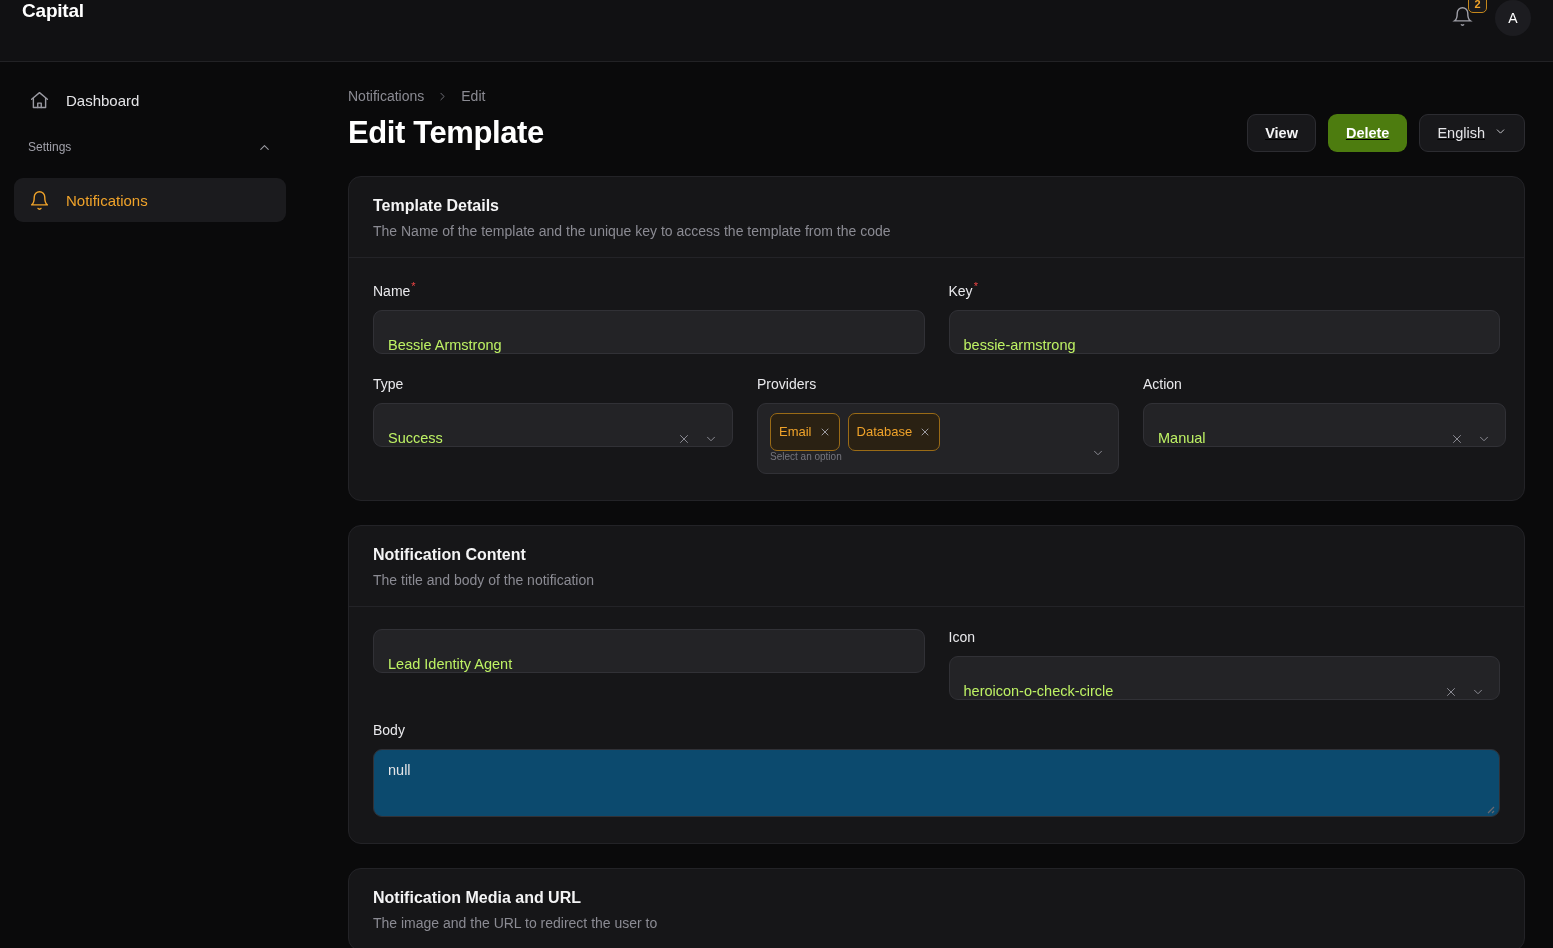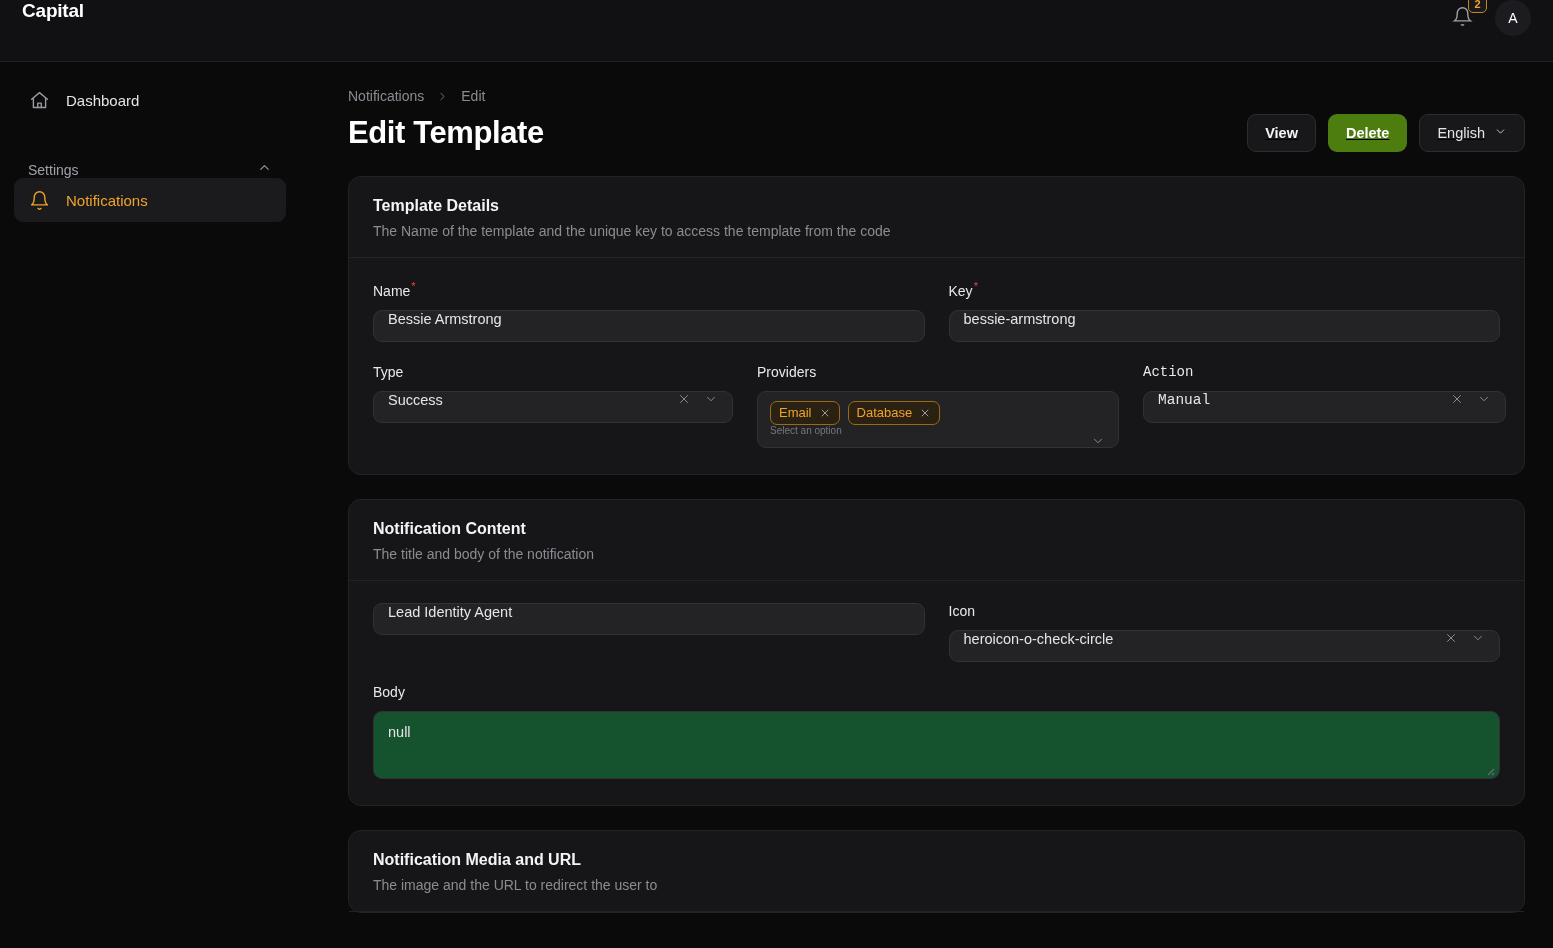--- a/index.html
+++ b/index.html
@@ -70,26 +70,26 @@
     height: 44px;
     padding: 0 14px;
     border-radius: 9px;
     color: #e4e4e7;
     font-size: 15px;
     cursor: pointer;
   }
   .nav-item .ico { width: 22px; height: 22px; display:flex; align-items:center; justify-content:center; }
   .nav-item .ico svg { width: 21px; height: 21px; fill: none; stroke: #9a9aa2; stroke-width: 1.6; stroke-linecap: round; stroke-linejoin: round; }
   .group-header {
-    display: flex; align-items: flex-end; justify-content: space-between;
+    display: flex; align-items: flex-start; justify-content: space-between;
     height: 38px;
     padding: 0 14px;
     margin-top: 18px;
     color: #a1a1aa;
-    font-size: 14px;
+    font-size: 12px;
     cursor: pointer;
   }
   .group-header svg { width: 15px; height: 15px; fill: none; stroke: #9a9aa2; stroke-width: 1.7; stroke-linecap: round; stroke-linejoin: round; }
   .nav-item.active {
     background: #1b1b1e;
     color: #f0a32a;
   }
   .nav-item.active .ico svg { stroke: #f0a32a; }
 
   
@@ -125,34 +125,34 @@
   .card-head { padding: 20px 24px 18px 24px; border-bottom: 1px solid #232327; }
   .card-title { color: #f4f4f5; font-size: 16px; font-weight: bold; }
   .card-sub { color: #8b8b93; font-size: 14px; margin-top: 8px; }
   .card-body { padding: 22px 24px 26px 24px; }
 
   .row { display: flex; gap: 24px; }
   .row + .row { margin-top: 22px; }
   .field { flex: 1 1 0; min-width: 0; }
   .field.f-type  { flex: 0 0 360px; }
   .field.f-prov  { flex: 0 0 362px; }
-  .field.f-act   { flex: 0 0 363px; font-family: Liberation Mono, monospace; }
+  .field.f-act   { flex: 0 0 363px; }
 
   .lbl { color: #e9e9ec; font-size: 14px; display: block; margin-bottom: 11px; }
   .req { color: #ef4444; font-size: 11px; vertical-align: super; margin-left: 1px; }
 
   .control {
     background: #232326;
     border: 1px solid #313136;
     border-radius: 9px;
-    height: 32px;
+    height: 44px;
     display: flex;
-    align-items: flex-start;
+    align-items: flex-end;
     padding: 0 14px;
-    color: #e5e5e5;
+    color: #bef264;
     font-size: 14.5px;
     cursor: text;
   }
   .control .val { flex: 1 1 auto; min-width: 0; overflow: hidden; text-overflow: ellipsis; white-space: nowrap; }
   .ctl-icons { display: flex; align-items: center; gap: 13px; flex: 0 0 auto; }
   .ctl-icons svg { fill: none; stroke: #8b8b93; stroke-width: 1.7; stroke-linecap: round; stroke-linejoin: round; cursor: pointer; }
   .ic-x { width: 14px; height: 14px; }
   .ic-chev { width: 14px; height: 14px; }
 
   
@@ -165,32 +165,32 @@
     position: relative;
     cursor: text;
   }
   .tags { display: flex; flex-wrap: wrap; gap: 8px; padding-right: 30px; }
   .tag {
     display: inline-flex; align-items: center; gap: 7px;
     border: 1px solid #9a6b16;
     background: #2a2113;
     color: #f0a32a;
     border-radius: 7px;
-    height: 24px;
+    height: 38px;
     padding: 0 8px;
     font-size: 13px;
   }
   .tag svg { width: 12px; height: 12px; fill:none; stroke:#a8a8b0; stroke-width: 1.8; stroke-linecap:round; cursor:pointer; }
   .multi-placeholder { color: #76767e; font-size: 10px; margin-top: 0; }
   .multi-chev { position: absolute; right: 13px; top: 42px; }
   .multi-chev svg { width: 14px; height: 14px; fill:none; stroke:#8b8b93; stroke-width:1.7; stroke-linecap:round; stroke-linejoin:round; }
 
   
   .textarea {
-    background: #14532d;
+    background: #0c4a6e;
     border: 1px solid #313136;
     border-radius: 9px;
     height: 68px;
     padding: 12px 14px;
     color: #e4e4e7;
     font-size: 14.5px;
     position: relative;
     cursor: text;
   }
   .resize-grip { position: absolute; right: 4px; bottom: 3px; width: 12px; height: 12px; }

